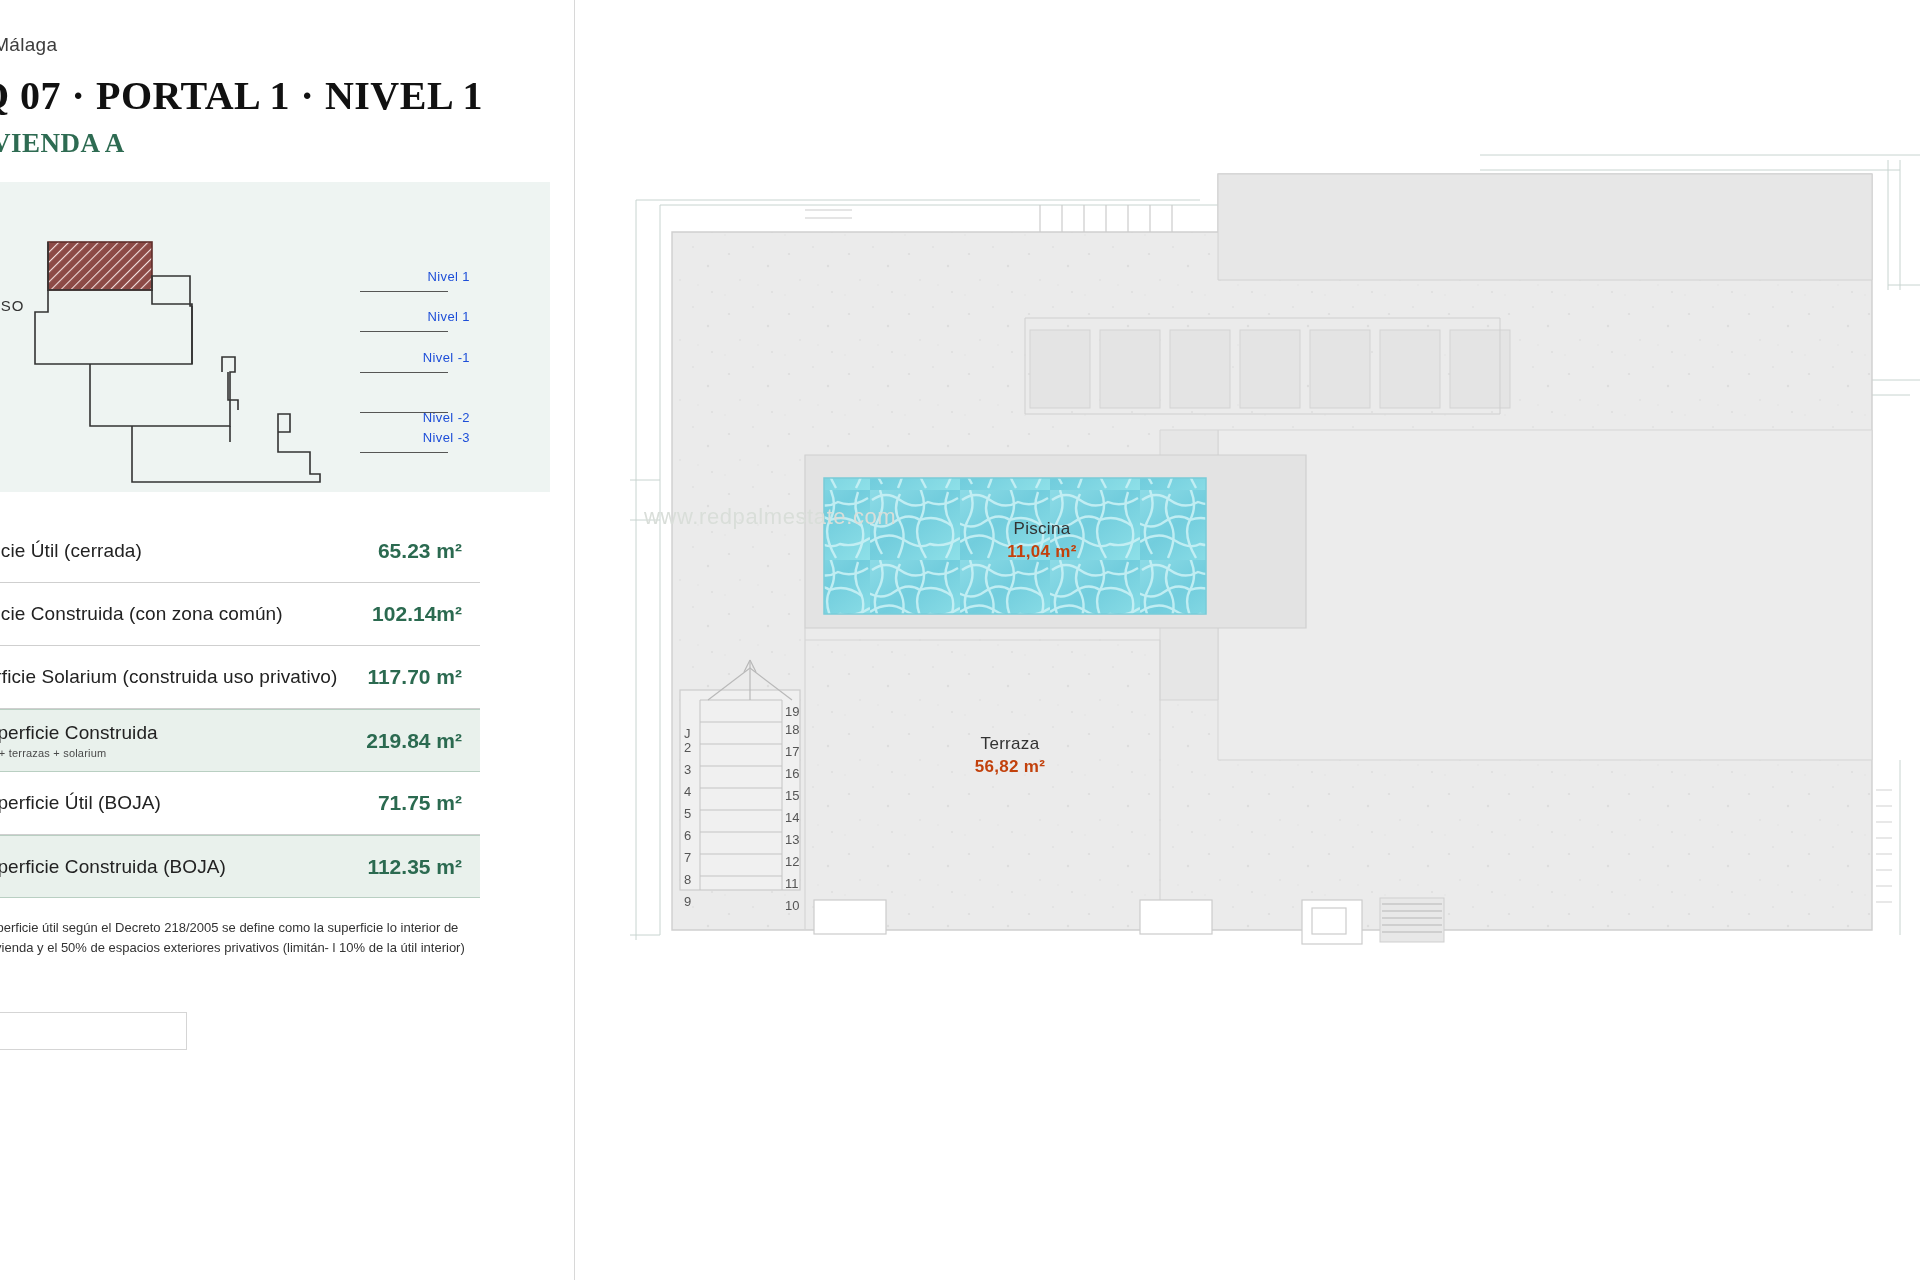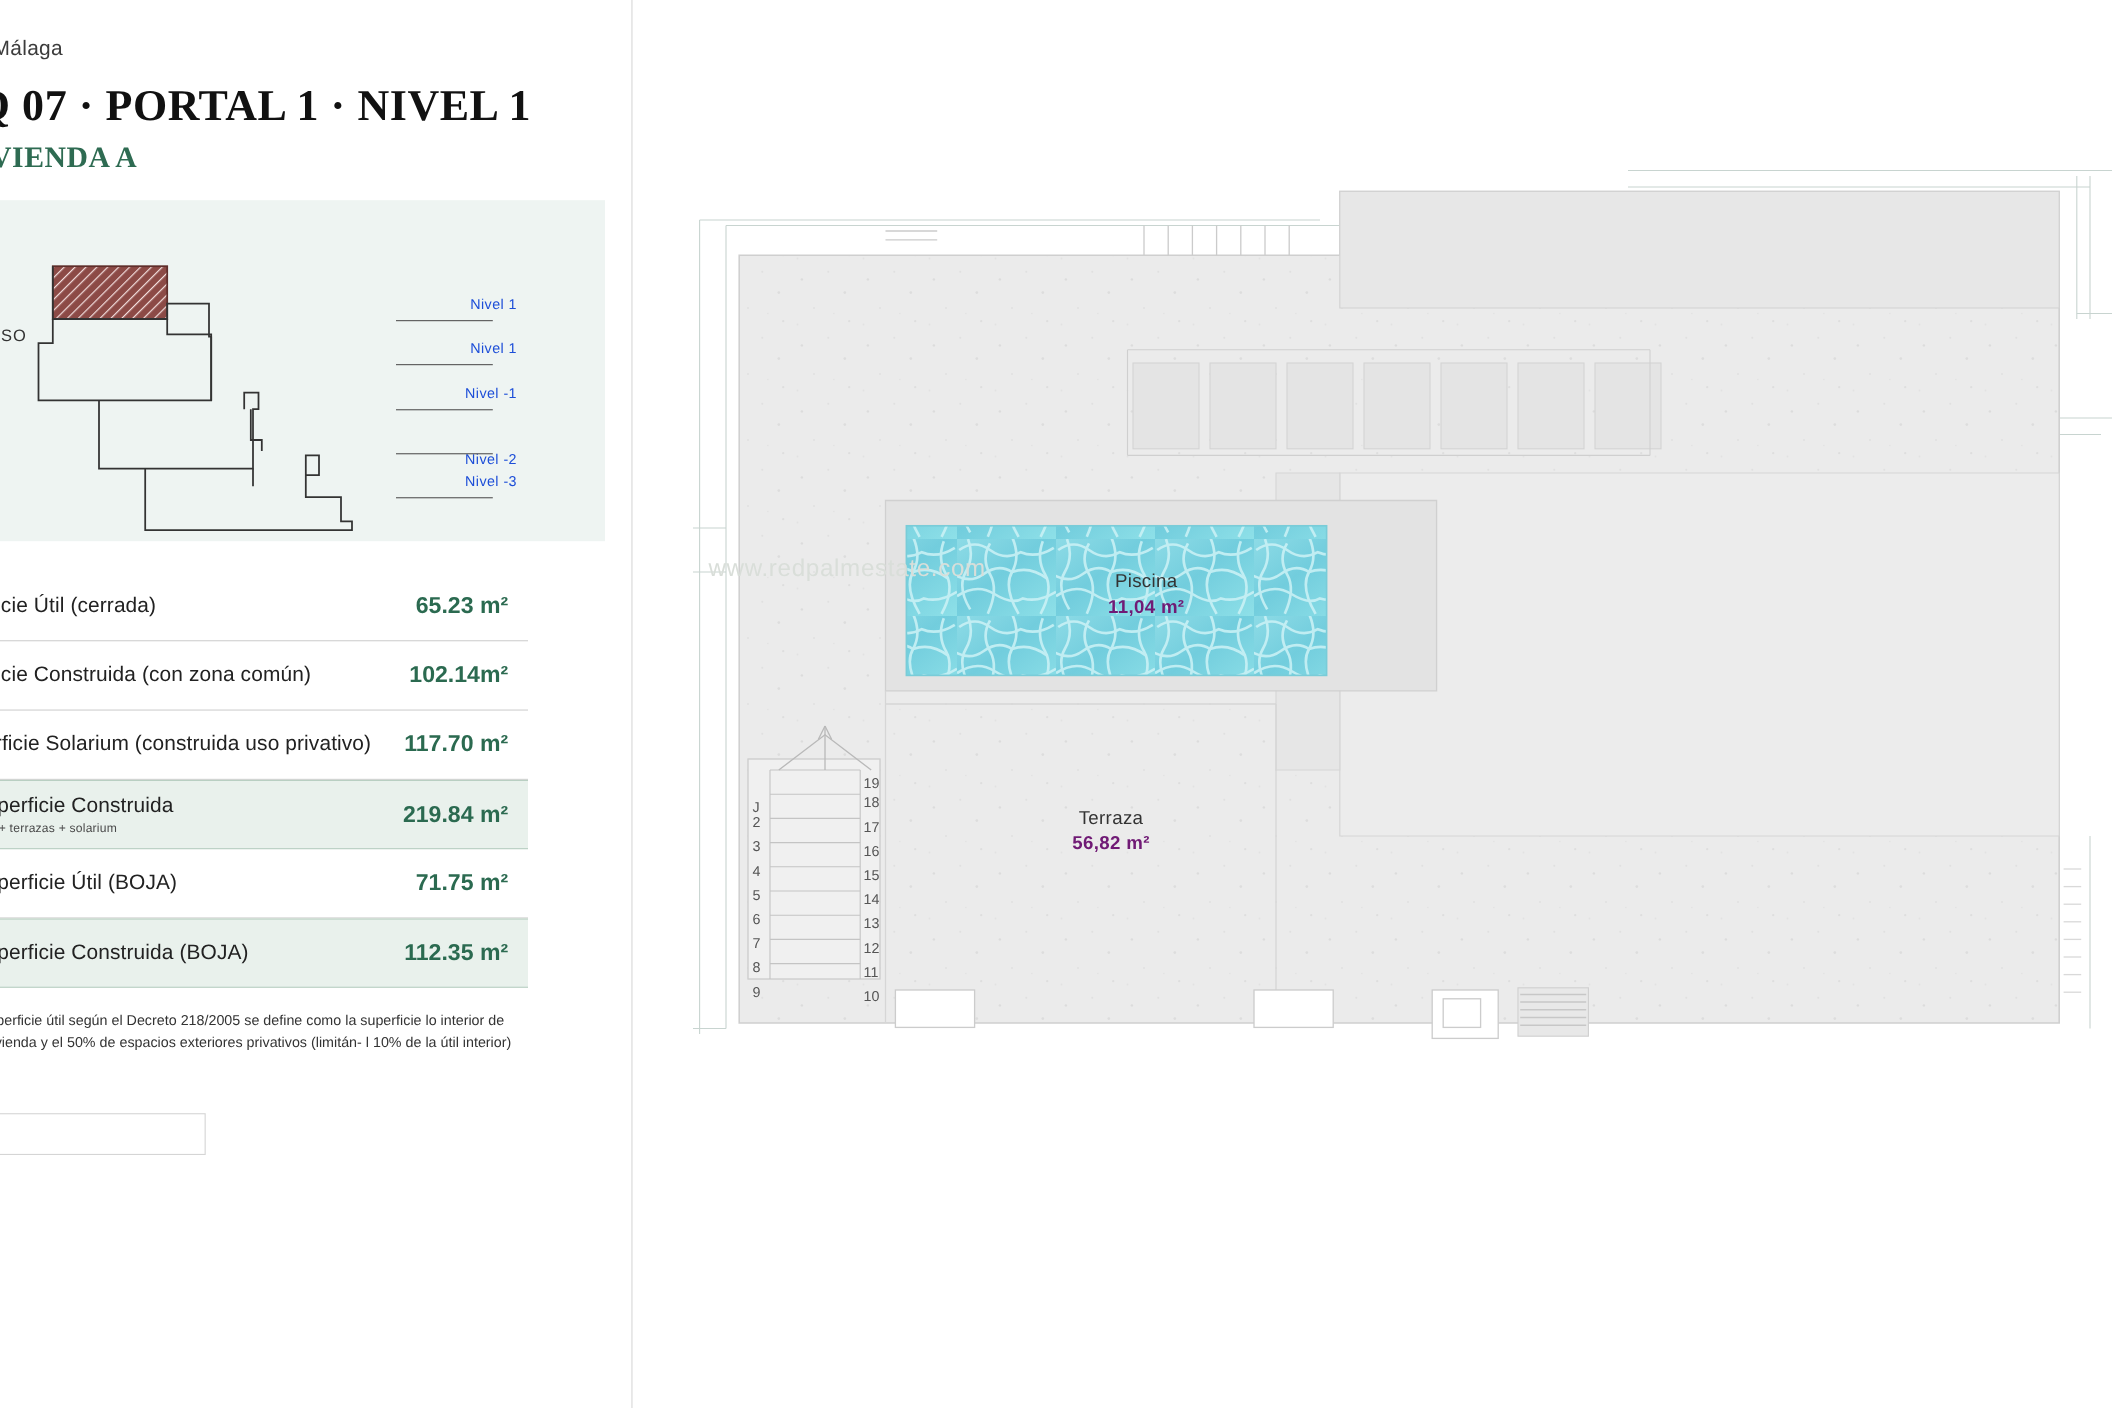--- a/index.html
+++ b/index.html
@@ -197,21 +197,21 @@
   .plan-label .nm {
     display: block;
     font-size: 17px;
     color: #333;
     letter-spacing: .3px;
   }
   .plan-label .ar {
     display: block;
     font-size: 17px;
     font-weight: bold;
-    color: #701a75;
+    color: #c2410c;
     letter-spacing: .3px;
   }
   #label-piscina { left: 952px; top: 518px; width: 180px; }
   #label-terraza { left: 910px; top: 733px; width: 200px; }
 </style>
 </head>
 <body>
 
 <div id="left-panel">
 

